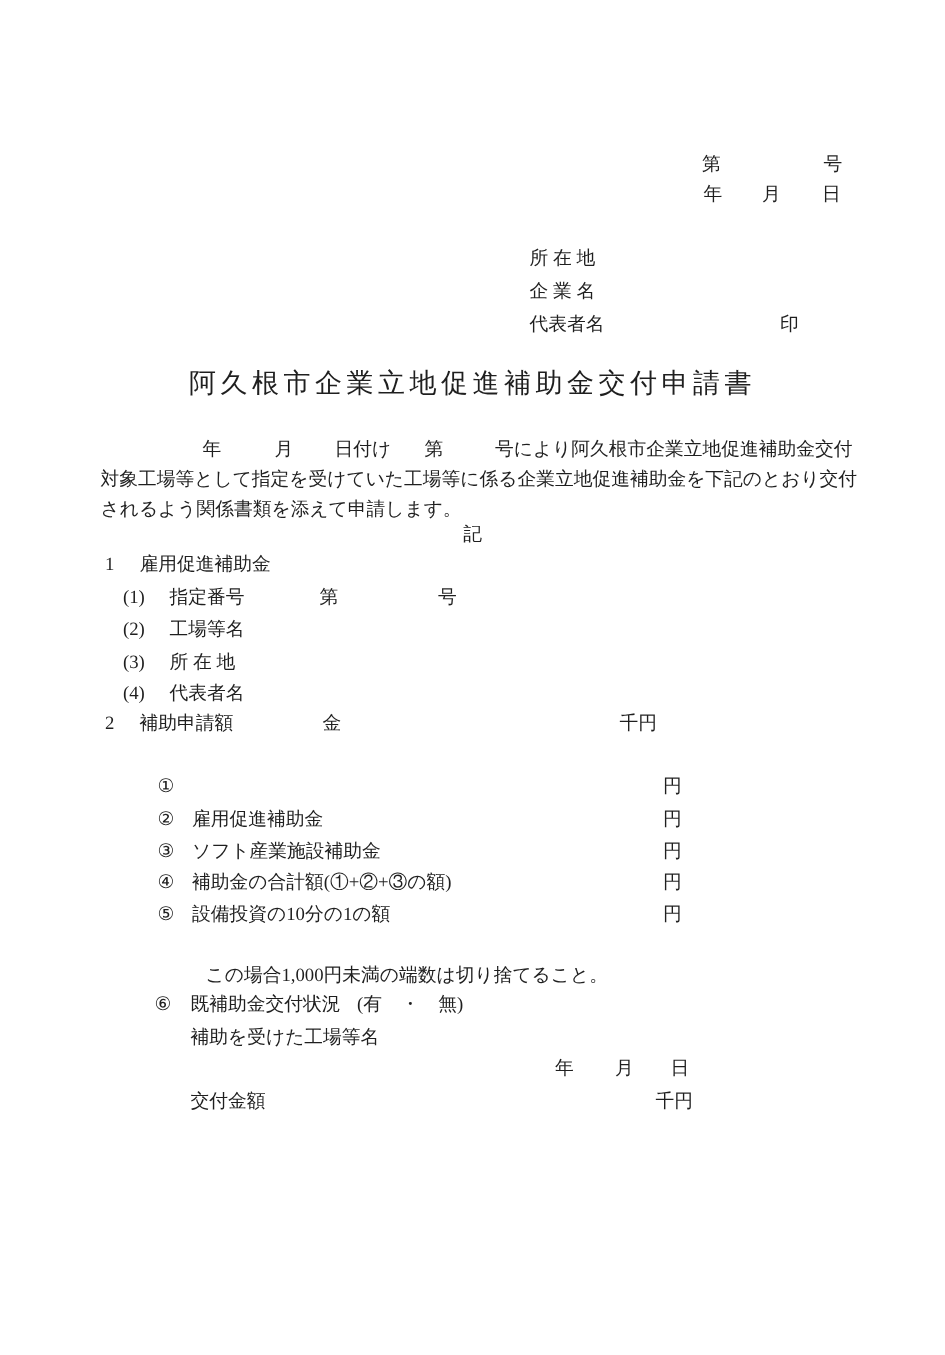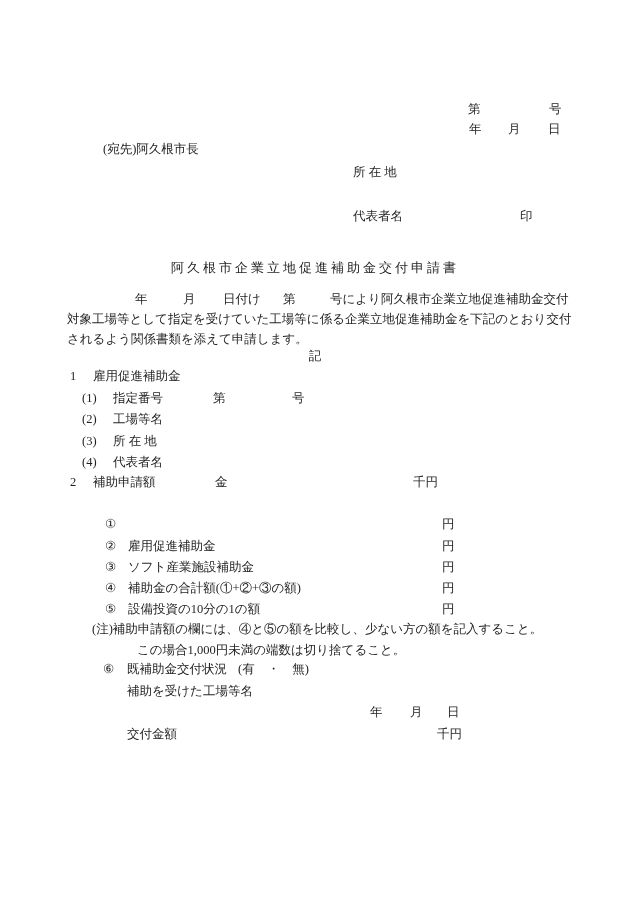--- a/index.html
+++ b/index.html
@@ -29,50 +29,49 @@
     position: absolute;
     top: 0;
     height: 20px;
     line-height: 20px;
     white-space: pre;
   }
   .center {
     text-align: center;
   }
   .doc-title {
-    font-size: 13px;
+    font-size: 18px;
     letter-spacing: 3px;
-    margin-top: 13px;
   }
 </style>
 </head>
 <body>
 
 <div class="page">
 
 
   <div class="ln" style="top:99px">
     <span class="sp" style="left:468px">第</span>
     <span class="sp" style="left:549px">号</span>
   </div>
 
   <div class="ln" style="top:119px">
     <span class="sp" style="left:469px">年</span>
     <span class="sp" style="left:508px">月</span>
     <span class="sp" style="left:548px">日</span>
   </div>
 
-  <div class="ln" style="top:139px">
-    <span class="sp" style="left:103px">(宛先)阿久根市長</span>
-  </div>
 
   <div class="ln" style="top:162px">
     <span class="sp" style="left:353px">所 在 地</span>
   </div>
 
+  <div class="ln" style="top:184px">
+    <span class="sp" style="left:353px">企 業 名</span>
+  </div>
 
   <div class="ln" style="top:206px">
     <span class="sp" style="left:353px">代表者名</span>
     <span class="sp" style="left:520px">印</span>
   </div>
 
   <div class="ln center doc-title" style="top:245px">阿久根市企業立地促進補助金交付申請書</div>
 
   <div class="ln" style="top:289px">
     <span class="sp" style="left:135px">年</span>
@@ -147,23 +146,20 @@
     <span class="sp" style="left:128px">補助金の合計額(①+②+③の額)</span>
     <span class="sp" style="left:442px">円</span>
   </div>
 
   <div class="ln" style="top:599px">
     <span class="sp" style="left:105px">⑤</span>
     <span class="sp" style="left:128px">設備投資の10分の1の額</span>
     <span class="sp" style="left:442px">円</span>
   </div>
 
-  <div class="ln" style="top:619px">
-    <span class="sp" style="left:92px">(注)補助申請額の欄には、④と⑤の額を比較し、少ない方の額を記入すること。</span>
-  </div>
   <div class="ln" style="top:640px">
     <span class="sp" style="left:137px">この場合1,000円未満の端数は切り捨てること。</span>
   </div>
 
   <div class="ln" style="top:659px">
     <span class="sp" style="left:103px">⑥</span>
     <span class="sp" style="left:127px">既補助金交付状況</span>
     <span class="sp" style="left:238px">(有　・　無)</span>
   </div>
 

